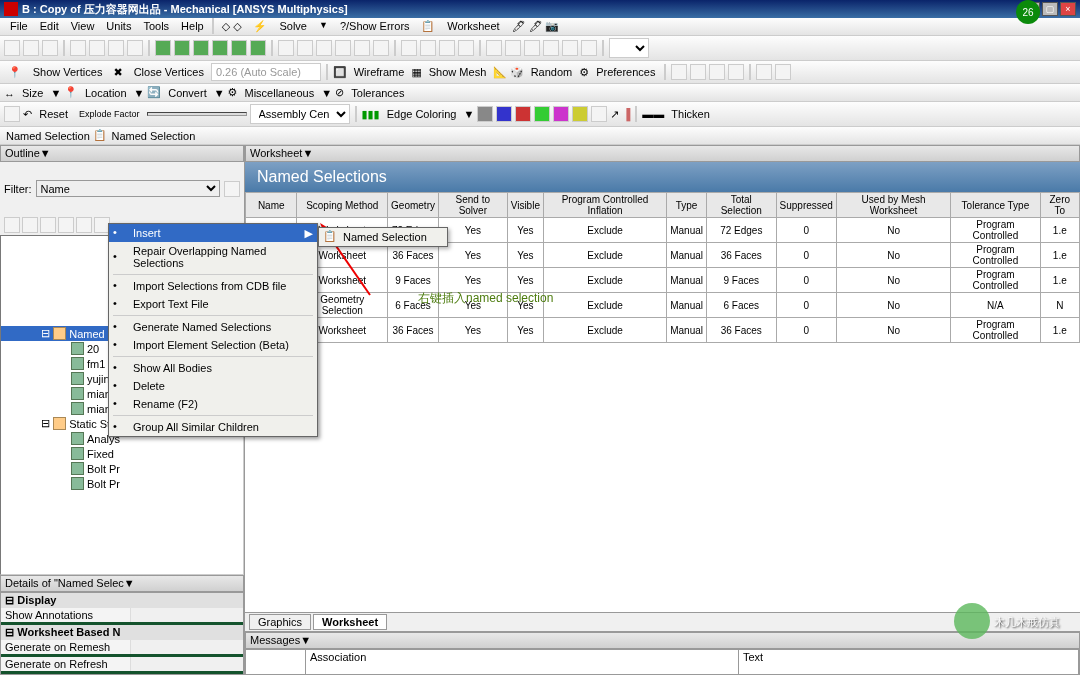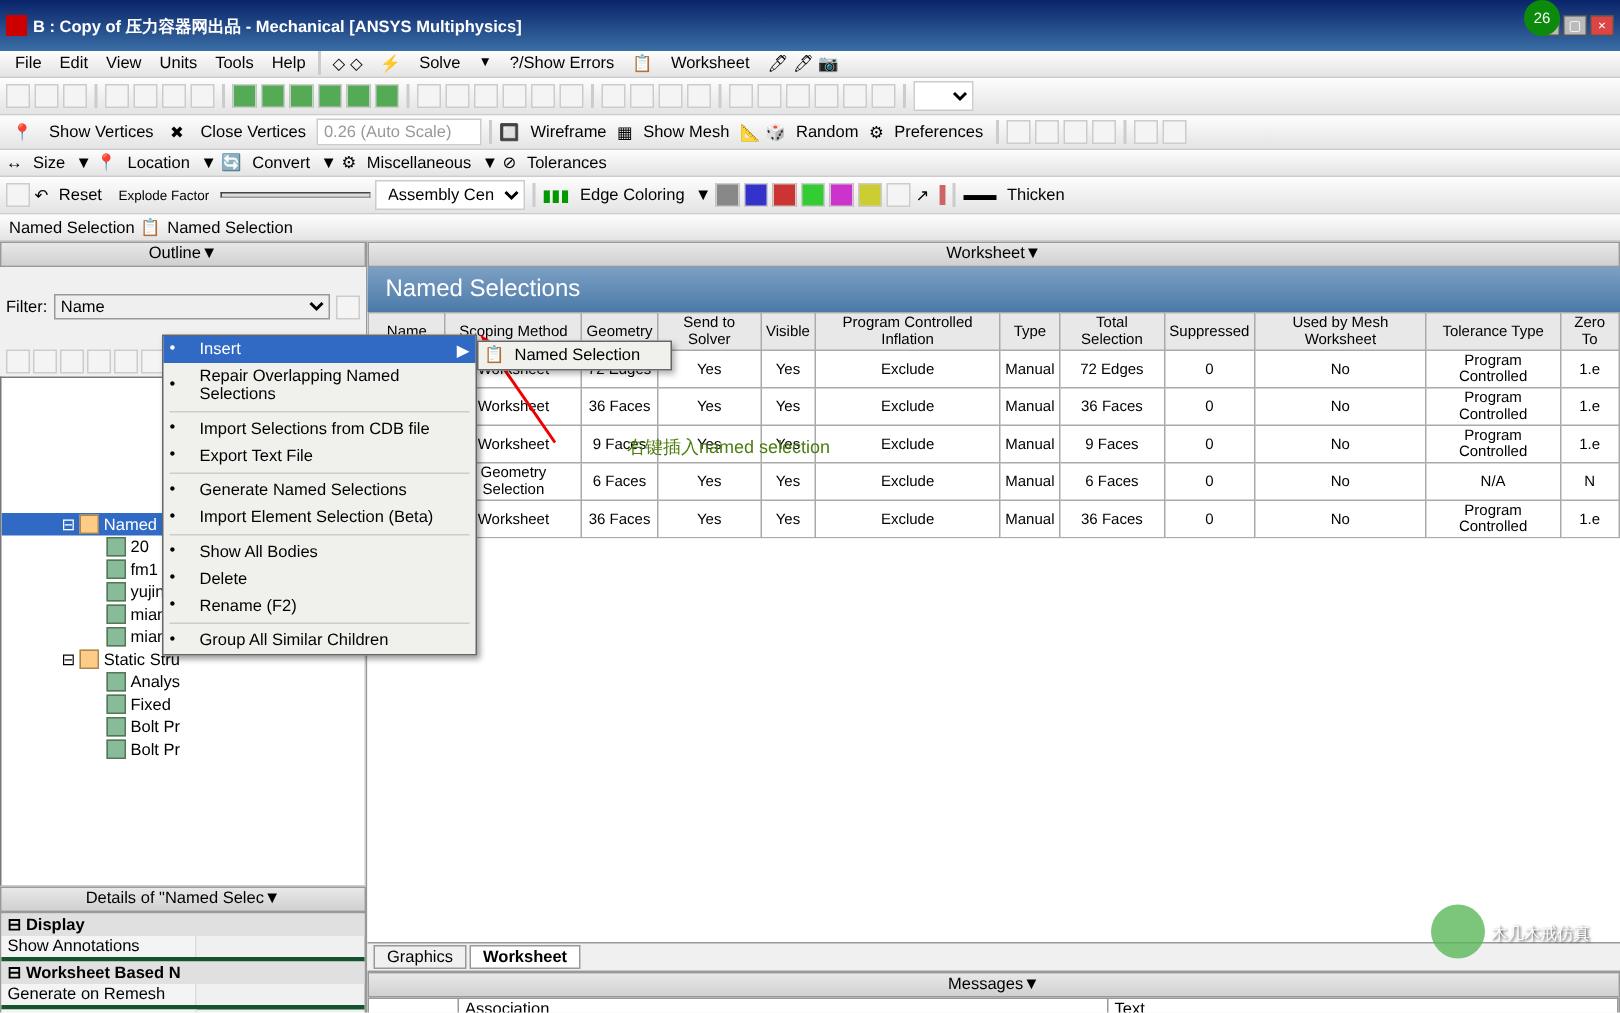--- a/index.html
+++ b/index.html
@@ -1,33 +1,33 @@
 <!DOCTYPE html>
 <html><head>
 <meta charset="utf-8">
 <style>
 * { box-sizing: border-box; margin: 0; padding: 0; font-family: Tahoma, sans-serif; font-size: 11px; }
 body { width: 1080px; height: 675px; background: #f0f0f0; overflow: hidden; position: relative; }
-.titlebar { background: linear-gradient(#0a246a, #3a6ea5); color: #fff; height: 34px; display: flex; align-items: center; padding: 0 4px; }
+.titlebar { background: linear-gradient(#0a246a, #3a6ea5); color: #fff; height: 18px; display: flex; align-items: center; padding: 0 4px; }
 .titlebar .title-icon { width: 14px; height: 14px; background: #c00; margin-right: 4px; }
 .titlebar .title { flex: 1; font-weight: bold; font-size: 11px; }
 .titlebar .win-btn { width: 16px; height: 14px; background: #bbb; border: 1px solid #555; margin-left: 2px; font-size: 9px; text-align: center; line-height: 12px; }
 .titlebar .win-btn.close { background: #d44; color: #fff; }
 .green-badge { position: absolute; right: 40px; top: 0; background: #0b8a0b; color: #fff; border-radius: 50%; width: 24px; height: 24px; display: flex; align-items: center; justify-content: center; font-size: 10px; }
 .menubar { background: linear-gradient(#fdfdfd,#e4e4e4); border-bottom: 1px solid #ccc; height: 18px; display: flex; padding: 0 4px; }
 .menubar span { padding: 2px 6px; }
 .toolbar { background: linear-gradient(#fdfdfd,#e4e4e4); border-bottom: 1px solid #ccc; display: flex; align-items: center; padding: 2px 4px; gap: 3px; flex-wrap: nowrap; }
 .tb-btn { width: 16px; height: 16px; background: #f4f4f4; border: 1px solid #ccc; }
 .tb-text { padding: 2px 4px; border: 1px solid #ccc; background: #fff; font-size: 11px; }
 .tb-label { padding: 0 4px; font-size: 11px; }
 .tb-sep { width: 2px; height: 16px; background: #ccc; margin: 0 2px; }
 .ns-bar { background: linear-gradient(#fdfdfd,#e4e4e4); border-bottom: 1px solid #ccc; height: 18px; display: flex; align-items: center; padding: 0 6px; gap: 4px; }
 .main { display: flex; height: 530px; }
 .left-panel { width: 245px; display: flex; flex-direction: column; border-right: 1px solid #999; }
-.panel-header { background: linear-gradient(#e8e8e8,#d0d0d0); border: 1px solid #999; height: 17px; padding: 1px 4px; font-size: 11px; display: flex; justify-content: center; }
+.panel-header { background: linear-gradient(#e8e8e8,#d0d0d0); border: 1px solid #999; height: 17px; padding: 1px 4px; font-size: 11px; display: flex; justify-content: flex-start; }
 .filter-row { display: flex; align-items: center; padding: 18px 4px; gap: 4px; background: #f0f0f0; }
 .filter-row input, .filter-row select { flex: 1; border: 1px solid #999; height: 17px; font-size: 11px; }
 .mini-tb { background: #f0f0f0; padding: 2px 4px; display: flex; gap: 2px; }
 .tree { flex: 1; background: #fff; overflow: auto; border: 1px inset #ccc; }
 .tree-item { display: flex; align-items: center; padding: 1px 4px; gap: 3px; font-size: 11px; }
 .tree-item.indent1 { padding-left: 50px; flex-direction: column; }
 .tree-item.indent2 { padding-left: 70px; }
 .tree-item.indent0 { padding-left: 40px; }
 .tree-item.selected { background: #316ac5; color: #fff; }
 .tree-icon { width: 13px; height: 13px; background: #8b9; border: 1px solid #575; }

